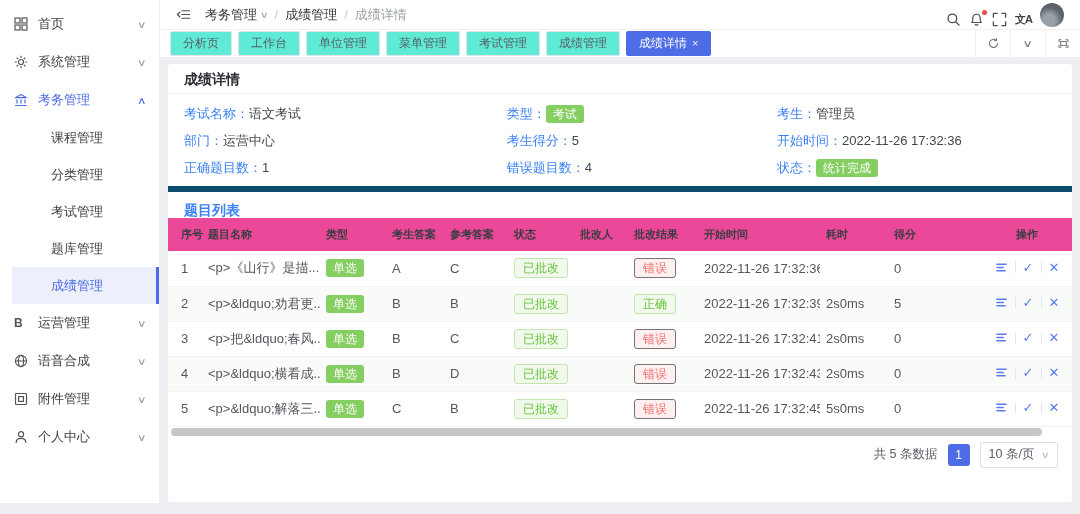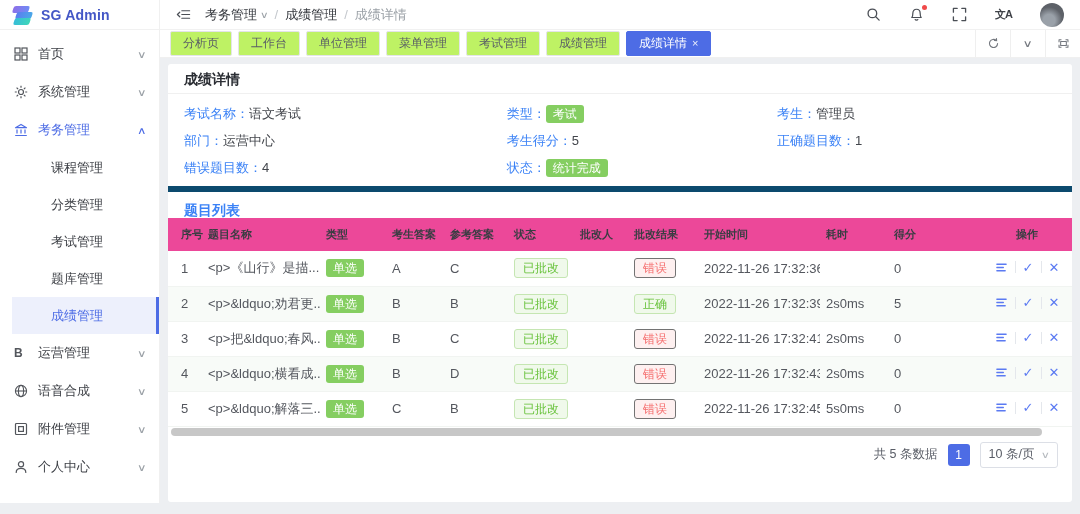--- a/index.html
+++ b/index.html
@@ -30,30 +30,30 @@
   
   .main { flex:1; display:flex; flex-direction:column; min-width:0; }
   .topbar { height:30px; display:flex; align-items:center; padding:0 16px; border-bottom:1px solid #f1f1f1; background:#fff; }
   .icon-btn { display:inline-flex; align-items:center; justify-content:center; color:#4a4e55; cursor:pointer; }
   .icon-btn svg { width:15px; height:15px; }
   .breadcrumb { display:flex; align-items:center; margin-left:14px; font-size:13px; color:#34373d; gap:7px; }
   .crumb { display:flex; align-items:center; gap:4px; cursor:pointer; }
   .crumb .dd { font-size:9px; color:#9aa0a6; transform:scaleX(1.3); }
   .crumb-sep { color:#c3c7cc; }
   .crumb.current { color:#9aa0a6; cursor:default; }
-  .top-icons { margin-left:auto; display:flex; align-items:center; gap:28px; }
+  .top-icons { margin-left:auto; display:flex; align-items:flex-end; gap:8px; }
   .bell-wrap { position:relative; }
   .bell-dot { position:absolute; top:-2px; right:-3px; width:5px; height:5px; border-radius:50%; background:#f04a4a; }
   .trans { font-size:11px; color:#3f4248; font-weight:bold; letter-spacing:-1px; cursor:pointer; }
   .avatar { width:24px; height:24px; border-radius:50%; cursor:pointer;
     background:radial-gradient(circle at 38% 72%, #9aa1a9 0 26%, #5d6168 58%); }
 
   .tabbar { height:28px; display:flex; align-items:stretch; border-bottom:1px solid #f0f0f0; background:#fff; }
   .tabs { display:flex; align-items:center; gap:6px; padding-left:10px; flex:1; }
-  .tab { font-size:12px; padding:3px 12px; border:1px solid #e3e4e8; border-radius:2px; color:#595d66; background:#bef264; cursor:pointer; white-space:nowrap; }
+  .tab { font-size:12px; padding:3px 12px; border:1px solid #e3e4e8; border-radius:2px; color:#595d66; background:#5eead4; cursor:pointer; white-space:nowrap; }
   .tab.active { background:#4d6ce5; border-color:#4d6ce5; color:#fff; }
   .tab .close-x { margin-left:5px; font-size:11px; opacity:.9; }
   .tab-ctrls { display:flex; }
   .tab-ctrl { width:35px; border-left:1px solid #efefef; display:flex; align-items:center; justify-content:center; color:#74787f; cursor:pointer; }
   .tab-ctrl svg { width:13px; height:13px; }
   .tab-ctrl .chr { font-size:10px; transform:scaleX(1.4); }
 
   .content { flex:1; background:#edeff2; padding:6px 8px 0; overflow:hidden; }
   .card { background:#fff; border-radius:3px; height:438px; overflow:hidden; }
 
@@ -84,28 +84,20 @@
   .page-num { width:22px; height:22px; border-radius:3px; background:#4d6ce5; color:#fff; display:flex; align-items:center; justify-content:center; font-size:12px; cursor:pointer; }
   .page-size { height:26px; border:1px solid #dcdfe6; border-radius:3px; padding:0 8px; display:flex; align-items:center; gap:8px; color:#595d66; cursor:pointer; background:#fff; }
   .page-size .chr { font-size:9px; color:#b6babf; transform:scaleX(1.4); }
 </style>
 </head>
 <body>
 
 <div class="app">
 
   <aside class="sidebar">
-    <div class="logo">
-      <span class="logo-mark">
-          <i></i>
-          <i></i>
-          <i></i>
-        </span>
-      <span class="logo-name">SG Admin</span>
-    </div>
     <nav class="menu">
         <div class="menu-item">
           <span class="mi-icon">
             <svg viewBox="0 0 14 14" fill="none" stroke="currentColor" stroke-width="1.2">
               <rect x="1" y="1" width="5" height="5"></rect>
               <rect x="8" y="1" width="5" height="5"></rect>
               <rect x="1" y="8" width="5" height="5"></rect>
               <rect x="8" y="8" width="5" height="5"></rect>
             </svg>
           </span>
@@ -280,20 +272,24 @@
               <span class="flabel">考生：</span>
               <span>管理员</span>
             </div>
             <div class="field">
               <span class="flabel">部门：</span>
               <span>运营中心</span>
             </div>
             <div class="field">
               <span class="flabel">考生得分：</span>
               <span>5</span>
+            </div>
+            <div class="field">
+              <span class="flabel">开始时间：</span>
+              <span>2022-11-26 17:32:36</span>
             </div>
             <div class="field">
               <span class="flabel">正确题目数：</span>
               <span>1</span>
             </div>
             <div class="field">
               <span class="flabel">错误题目数：</span>
               <span>4</span>
             </div>
             <div class="field">

